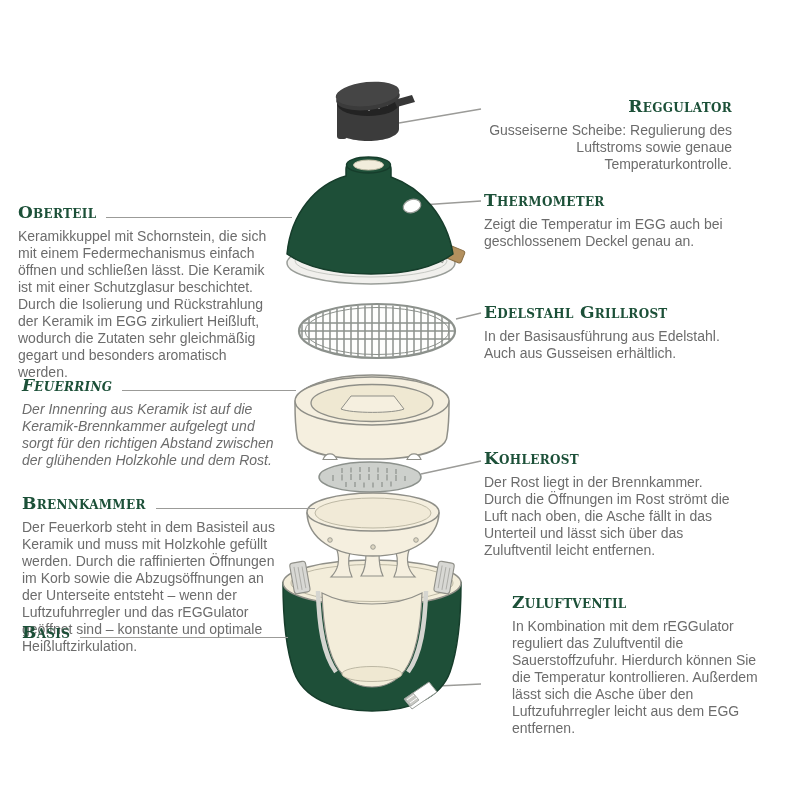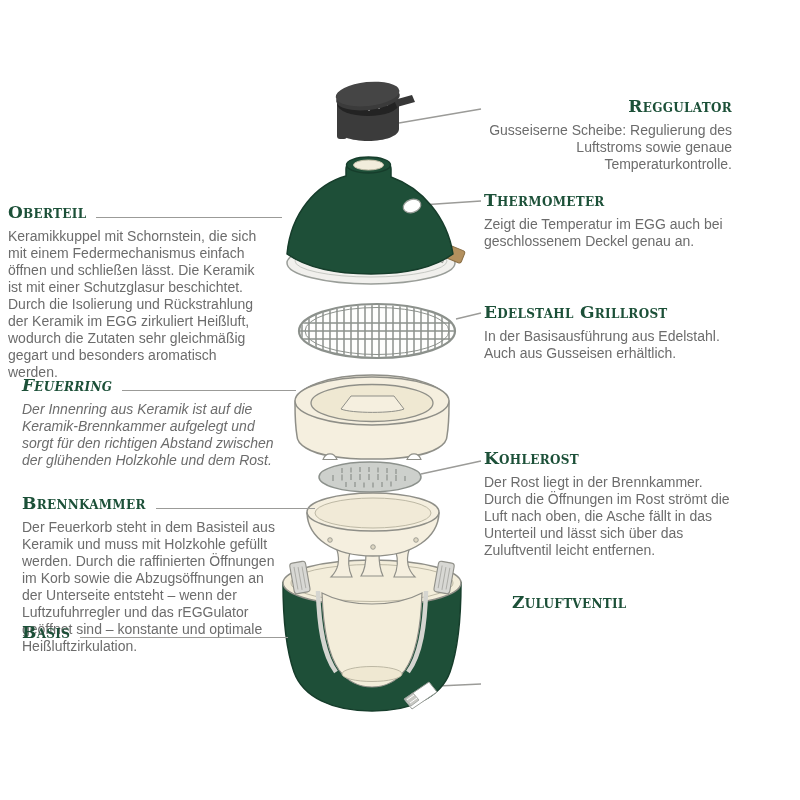--- a/index.html
+++ b/index.html
@@ -143,21 +143,21 @@
     <path d="M409 550 C406 560 407 569 415 577 L394 577 C398 568 398 559 396 552 Z" fill="#F5EFDF" stroke="#8F8F88" stroke-width="1.2"></path>
     <path d="M307 513 C308 537 332 556 373 556 C414 556 438 537 439 513 Z" fill="#F5EFDF" stroke="#8F8F88" stroke-width="1.5"></path>
     <circle cx="330" cy="540" r="2.3" fill="#DDD6C2" stroke="#8F8F88" stroke-width="0.8"></circle>
     <circle cx="373" cy="547" r="2.3" fill="#DDD6C2" stroke="#8F8F88" stroke-width="0.8"></circle>
     <circle cx="416" cy="540" r="2.3" fill="#DDD6C2" stroke="#8F8F88" stroke-width="0.8"></circle>
     <ellipse cx="373" cy="512" rx="66" ry="19" fill="#F5EFDF" stroke="#8F8F88" stroke-width="1.5"></ellipse>
     <ellipse cx="373" cy="513" rx="58" ry="15" fill="#F1EAD7" stroke="#BDB8A4" stroke-width="1"></ellipse>
   </g>
 </svg>
 
-<div class="label" style="left:8px; top:204px; width:274px;">
+<div class="label" style="left:18px; top:204px; width:274px;">
   <div class="head-row">
     <h2 class="head">Oberteil</h2>
     <div class="rule"></div>
   </div>
   <div class="body">Keramikkuppel mit Schornstein, die sich mit einem Federmechanismus einfach öffnen und schließen lässt. Die Keramik ist mit einer Schutzglasur beschichtet. Durch die Isolierung und Rückstrahlung der Keramik im EGG zirkuliert Heißluft, wodurch die Zutaten sehr gleichmäßig gegart und besonders aromatisch werden.</div>
 </div>
 
 <div class="label" style="left:22px; top:377px; width:274px;font-style:italic;">
   <div class="head-row">
     <h2 class="head">Feuerring</h2>
@@ -196,13 +196,14 @@
   <div class="body">In der Basisausführung aus Edelstahl. Auch aus Gusseisen erhältlich.</div>
 </div>
 
 <div class="label" style="left:484px; top:450px; width:248px;">
   <h2 class="head">Kohlerost</h2>
   <div class="body">Der Rost liegt in der Brennkammer. Durch die Öffnungen im Rost strömt die Luft nach oben, die Asche fällt in das Unterteil und lässt sich über das Zuluftventil leicht entfernen.</div>
 </div>
 
 <div class="label" style="left:512px; top:594px; width:248px;">
   <h2 class="head">Zuluftventil</h2>
+  <div class="body">In Kombination mit dem rEGGulator reguliert das Zuluftventil die Sauerstoffzufuhr. Hierdurch können Sie die Temperatur kontrollieren. Außerdem lässt sich die Asche über den Luftzufuhrregler leicht aus dem EGG entfernen.</div>
 </div>
 
 </body></html>

